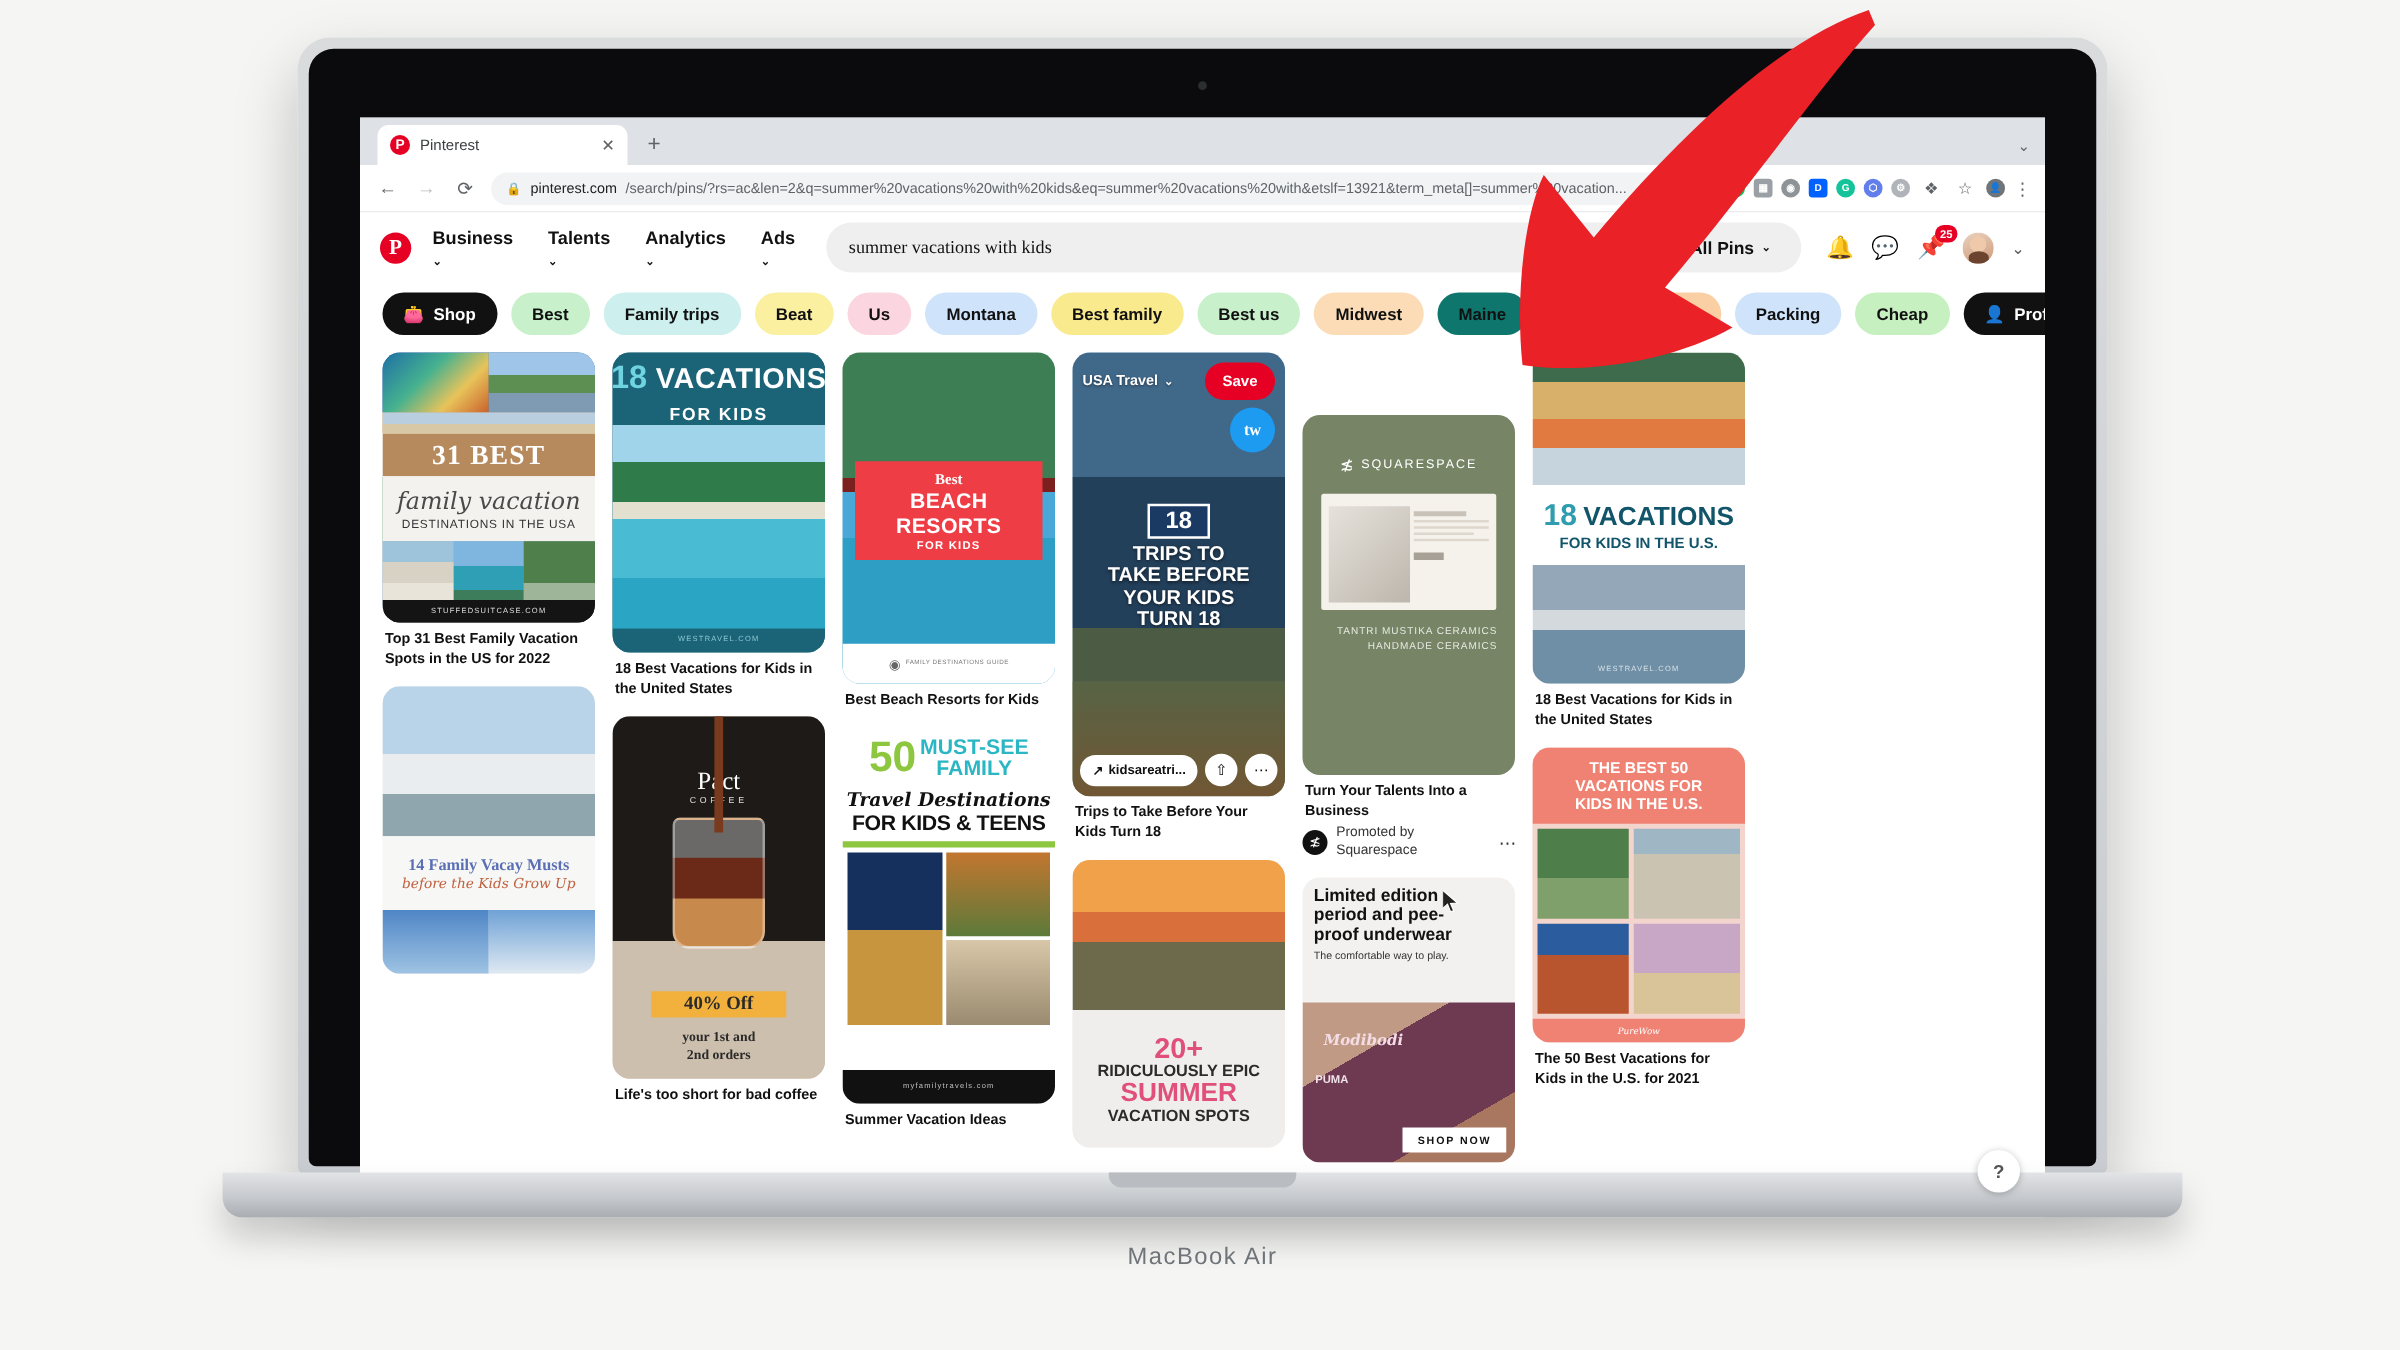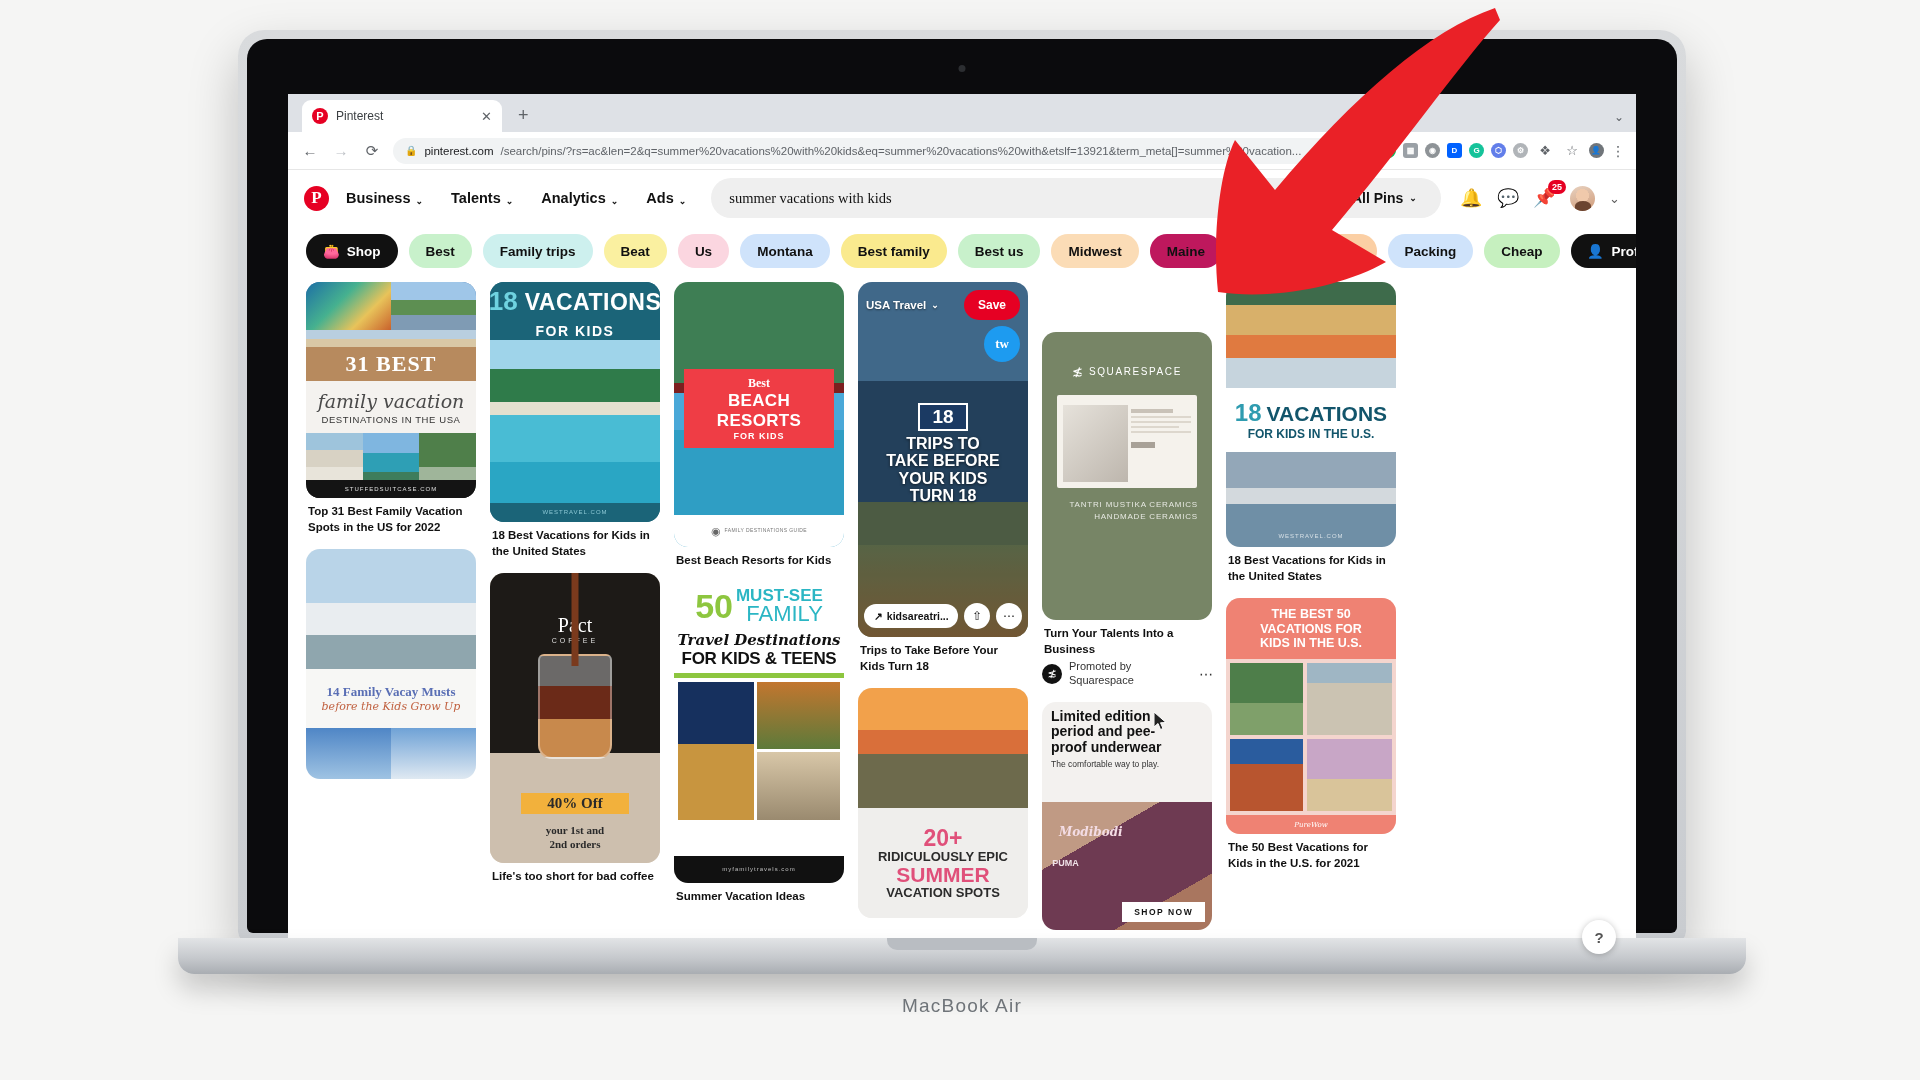--- a/index.html
+++ b/index.html
@@ -99,23 +99,23 @@
     height: 56px; background: #fff; display: flex; align-items: center;
     gap: 6px; padding: 0 16px;
   }
   .pin-logo {
     width: 25px; height: 25px; border-radius: 50%; background: #e60023;
     color: #fff; display: flex; align-items: center; justify-content: center;
     font-size: 17px; font-weight: bold; font-family: "Liberation Serif", serif;
     flex: 0 0 auto;
   }
   .navitem {
-    display: flex; align-items: flex-end; gap: 5px; padding: 7px 11px;
+    display: flex; align-items: flex-start; gap: 5px; padding: 7px 11px;
     font-size: 14.5px; font-weight: bold; color: #111; border-radius: 20px;
-    cursor: pointer; white-space: nowrap;
+    cursor: pointer; white-space: nowrap; flex-direction: column;
   }
   .caret { font-size: 9px; }
   .searchwrap {
     flex: 1; height: 40px; background: #efefef; border-radius: 20px;
     display: flex; align-items: center; padding: 0 10px 0 18px; margin-left: 8px;
     min-width: 100px;
   }
   .searchwrap input {
     flex: 1; border: none; background: transparent; outline: none;
     font-size: 14.5px; color: #111; font-family: Liberation Serif, serif;
@@ -342,21 +342,21 @@
               </div>
             <div class="chip" style="background:#faea8e">
                 <span>Best family</span>
               </div>
             <div class="chip" style="background:#c8f1cb">
                 <span>Best us</span>
               </div>
             <div class="chip" style="background:#fbdcb6">
                 <span>Midwest</span>
               </div>
-            <div class="chip" style="background:#be185d">
+            <div class="chip" style="background:#0f766e">
                 <span>Maine</span>
               </div>
             <div class="chip" style="background:#faf08a">
                 <span>Colo</span>
               </div>
             <div class="chip" style="background:#fbcfa4">
                 <span>Ideas</span>
               </div>
             <div class="chip" style="background:#cfe3fb">
                 <span>Packing</span>
@@ -470,21 +470,21 @@
                 </div>
                 <div class="pin-title">Best Beach Resorts for Kids</div>
               </div>
 
               <div class="pin">
                 <div class="pin-img" style="height:300px;background:#ffffff;">
                   <div style="height:16%;display:flex;align-items:center;justify-content:center;gap:3px;padding:0 4px">
                     <span style="font-size:34px;font-weight:bold;color:#8dc63f;line-height:.9;font-family:'Liberation Sans',sans-serif">50</span>
                     <span style="display:flex;flex-direction:column;line-height:.95">
                       <span style="font-size:17px;font-weight:bold;color:#2bb6c4">MUST-SEE</span>
-                      <span style="font-size:22px;font-weight:normal;color:#2bb6c4;text-align:right">FAMILY</span>
+                      <span style="font-size:17px;font-weight:bold;color:#2bb6c4;text-align:center">FAMILY</span>
                     </span>
                   </div>
                   <div style="text-align:center;font-size:15px;font-style:italic;font-weight:bold;color:#111;font-family:'DejaVu Serif',serif">Travel Destinations</div>
                   <div style="text-align:center;font-size:17px;font-weight:bold;color:#111;letter-spacing:-.3px">FOR KIDS &amp; TEENS</div>
                   <div style="height:5px;background:#8dc63f;margin:4px 0"></div>
                   <div style="height:46%;display:grid;grid-template-columns:1fr 1.1fr;grid-template-rows:1fr 1fr;gap:3px;padding:0 4px">
                     <div style="background:linear-gradient(180deg,#c2762f,#5d7a3a)"></div>
                     <div style="grid-row:1/3;background:linear-gradient(180deg,#16305e 0 45%,#c8953f 45%)"></div>
                     <div style="background:linear-gradient(180deg,#d8c7a8,#9a8a6f)"></div>
                   </div>

